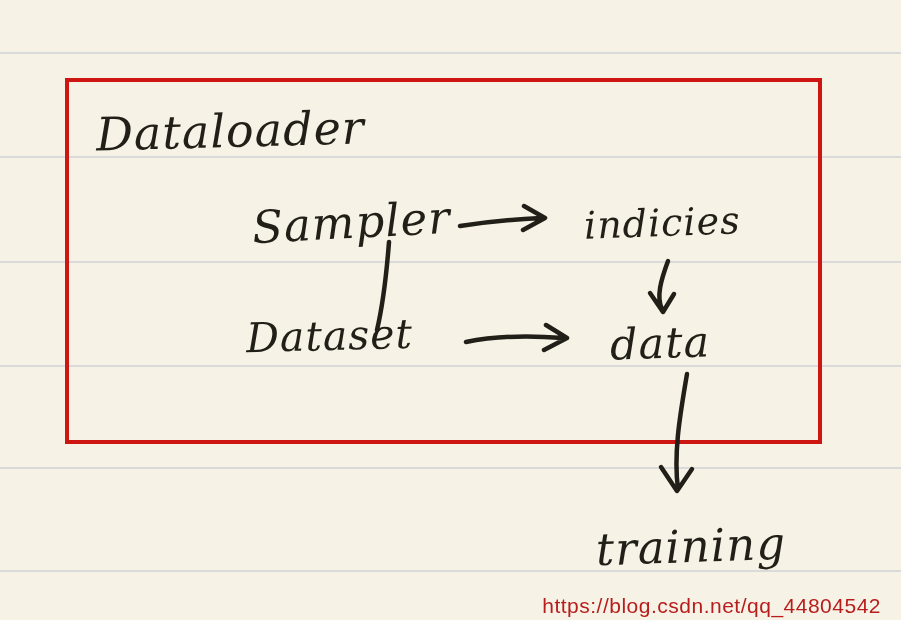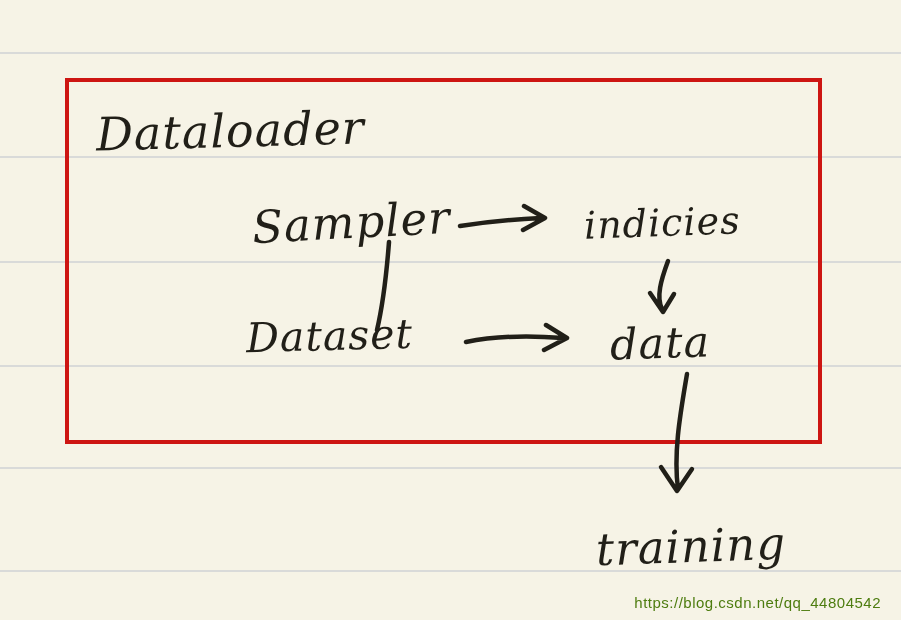--- a/index.html
+++ b/index.html
@@ -58,22 +58,22 @@
     fill: none;
     stroke: #211f18;
     stroke-width: 4.5;
     stroke-linecap: round;
     stroke-linejoin: round;
   }
   .watermark {
     position: absolute;
     right: 20px;
     top: 594px;
-    font-size: 15px;
-    color: #4d7c0f;
+    font-size: 21px;
+    color: #b91c1c;
     font-family: "Liberation Sans", sans-serif;
     letter-spacing: 0.5px;
   }
 </style>
 </head>
 <body>
 
 <div class="page">
 
   <div class="rule" style="top:52px"></div>

